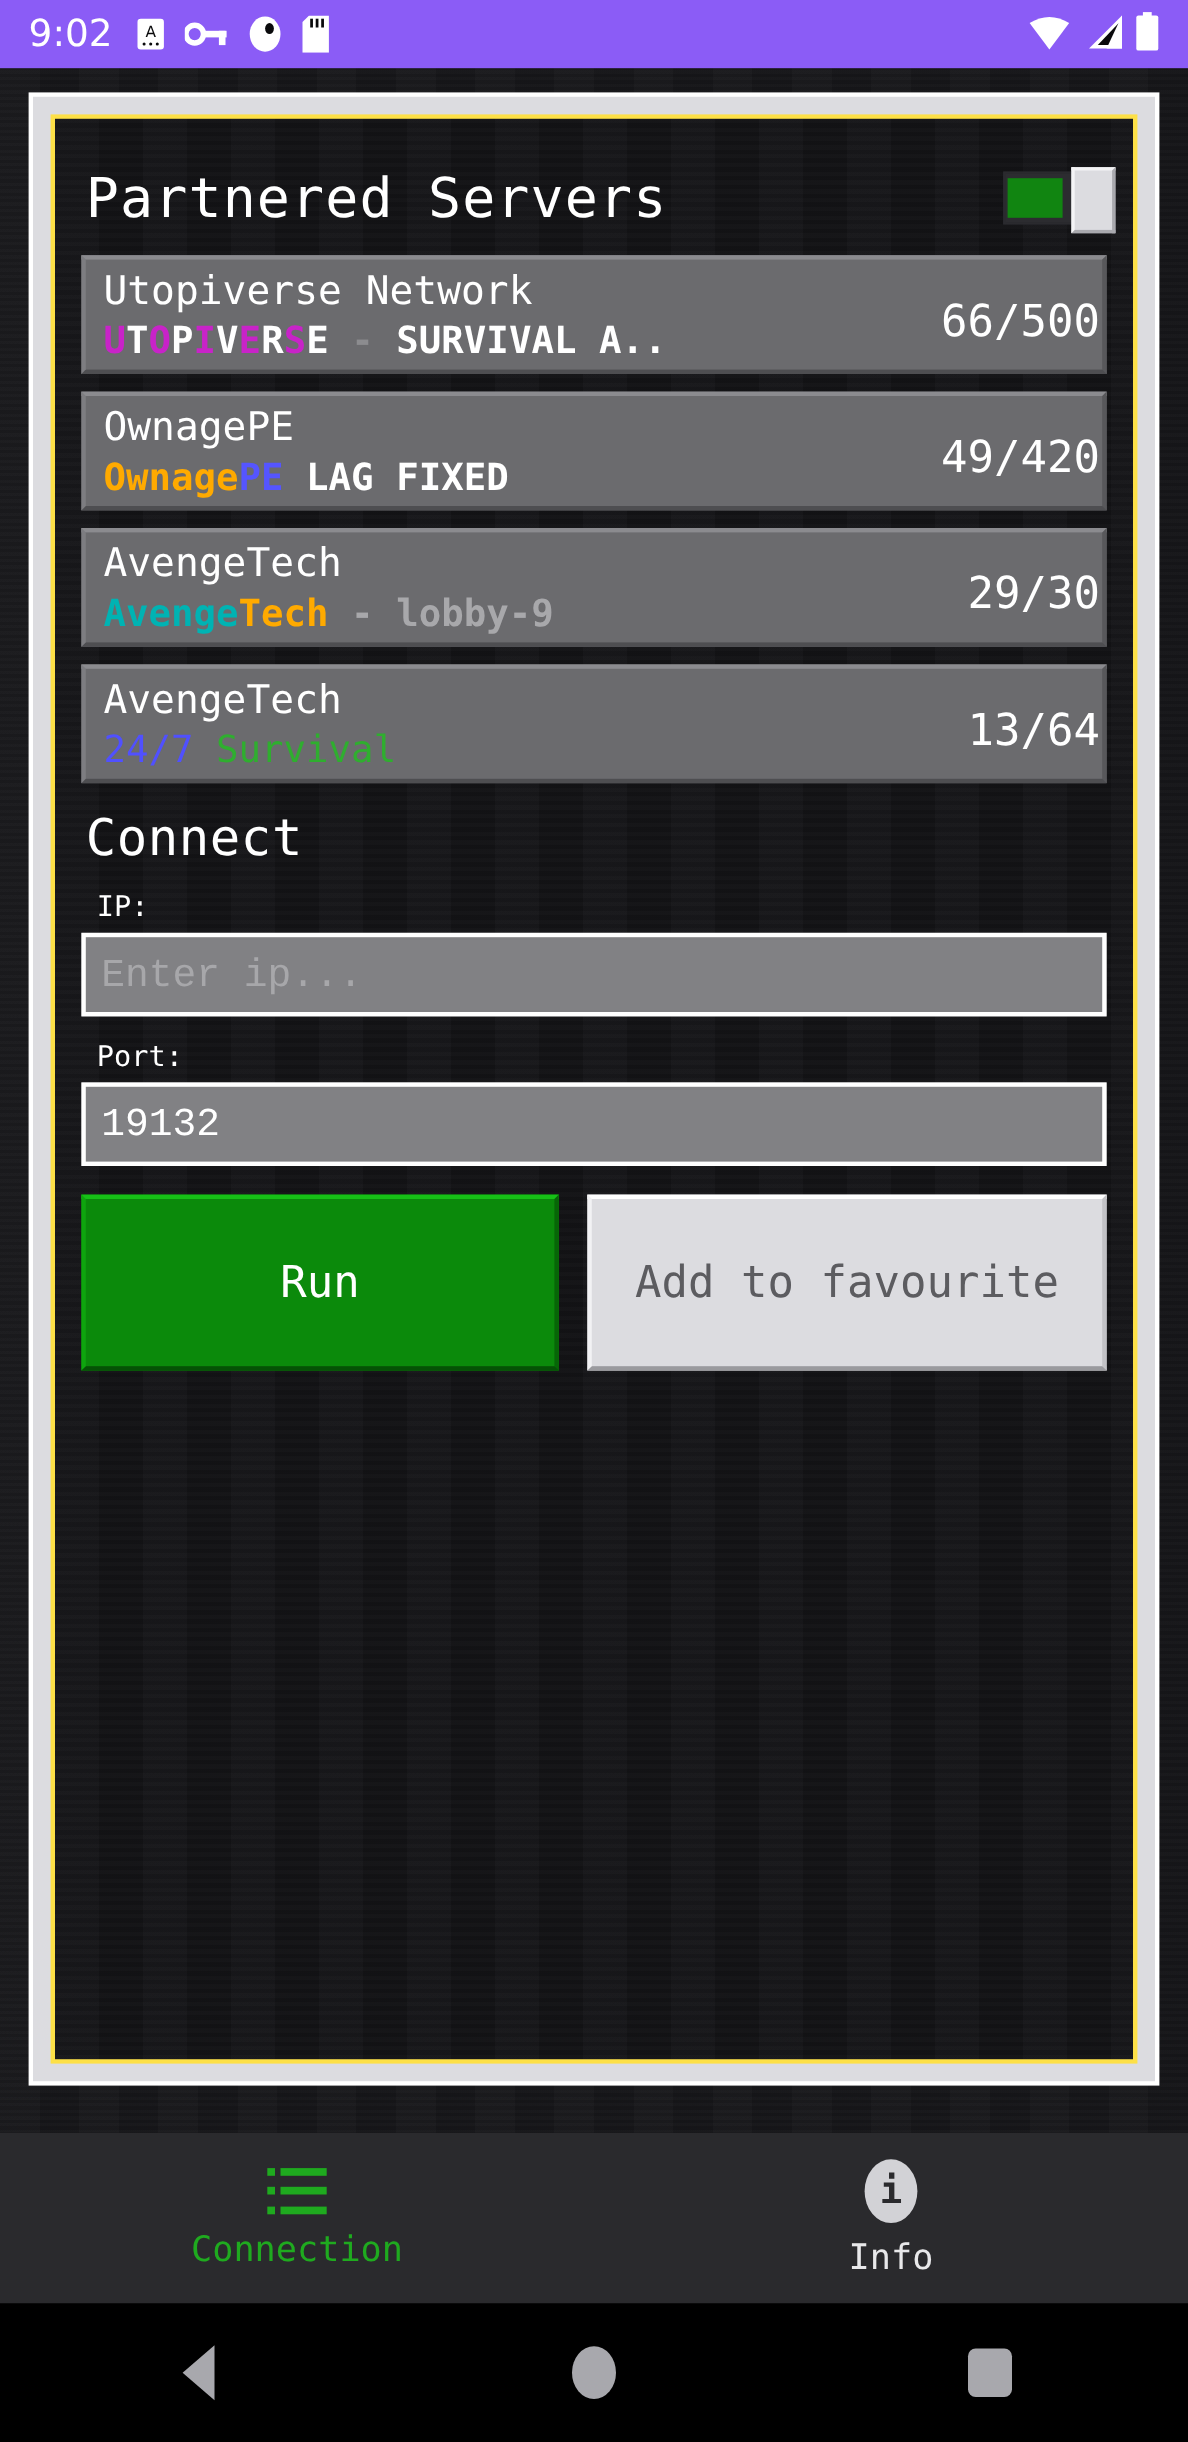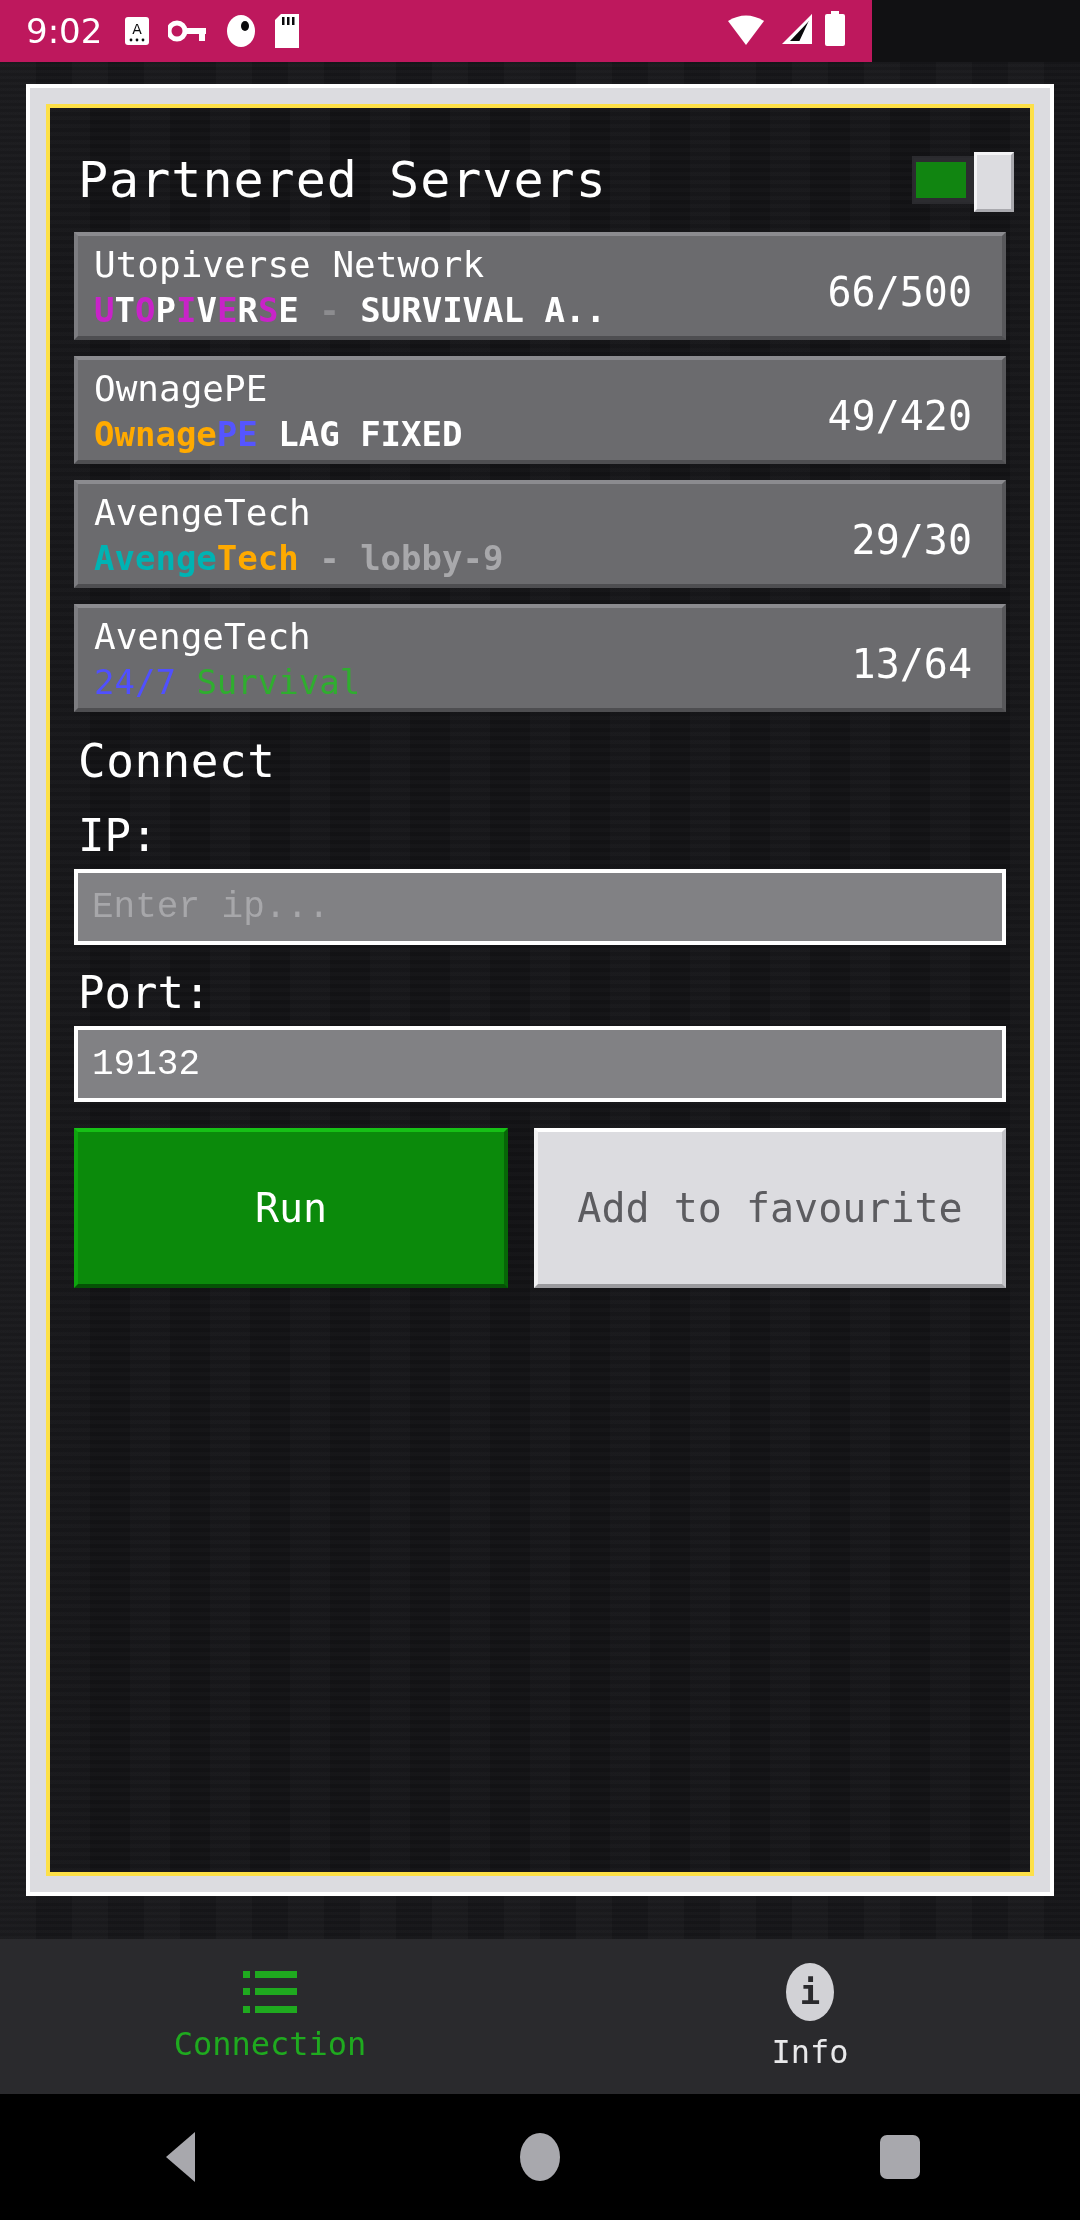--- a/index.html
+++ b/index.html
@@ -7,22 +7,22 @@
   html, body {
     width:1080px; height:2220px;
     background:#111113;
     font-family:"DejaVu Sans Mono", monospace;
     overflow:hidden;
   }
   body { position:relative; }
 
   
   #status-bar {
-    position:absolute; left:0; top:0; width:872px; height:62px;
-    background:#be185d;
+    position:absolute; left:0; top:0; width:1080px; height:62px;
+    background:#8b5cf6;
     display:flex; align-items:center;
     padding:0 26px;
     z-index:40;
   }
   #status-time {
     color:#ffffff; font-size:34px; letter-spacing:0px;
     font-family:"DejaVu Sans", sans-serif;
     margin-right:22px;
   }
   .sb-ic { margin-right:18px; display:flex; align-items:center; }
@@ -103,21 +103,21 @@
 
   
   #server-list { display:flex; flex-direction:column; gap:16px; margin-top:4px; }
   .server-row {
     background:#6b6b6e;
     border-top:4px solid #8b8b8f;
     border-left:4px solid #7d7d81;
     border-right:4px solid #58585b;
     border-bottom:4px solid #4e4e51;
     height:108px;
-    padding:8px 30px 0 16px;
+    padding:8px 2px 0 16px;
     display:flex; align-items:flex-start;
     position:relative;
     cursor:pointer;
   }
   .server-left { flex:1 1 auto; min-width:0; overflow:hidden; }
   .server-name {
     color:#ffffff; font-size:36px; line-height:42px;
     white-space:nowrap; overflow:hidden;
     letter-spacing:0px;
   }
@@ -136,22 +136,22 @@
     white-space:nowrap;
     margin-top:4px;
   }
 
   
   #connect-heading {
     color:#ffffff; font-size:46px;
     margin:22px 0 0 4px; letter-spacing:0.5px;
   }
   .field-label {
-    color:#ffffff; font-size:44px;
-    margin:22px 0 8px 4px;
+    color:#ffffff; font-size:26px;
+    margin:22px 0 8px 14px;
   }
   .text-input {
     display:block;
     width:100%; height:76px;
     background:#818184;
     border-top:4px solid #ffffff;
     border-left:4px solid #ffffff;
     border-right:4px solid #ffffff;
     border-bottom:4px solid #ffffff;
     outline:none;

